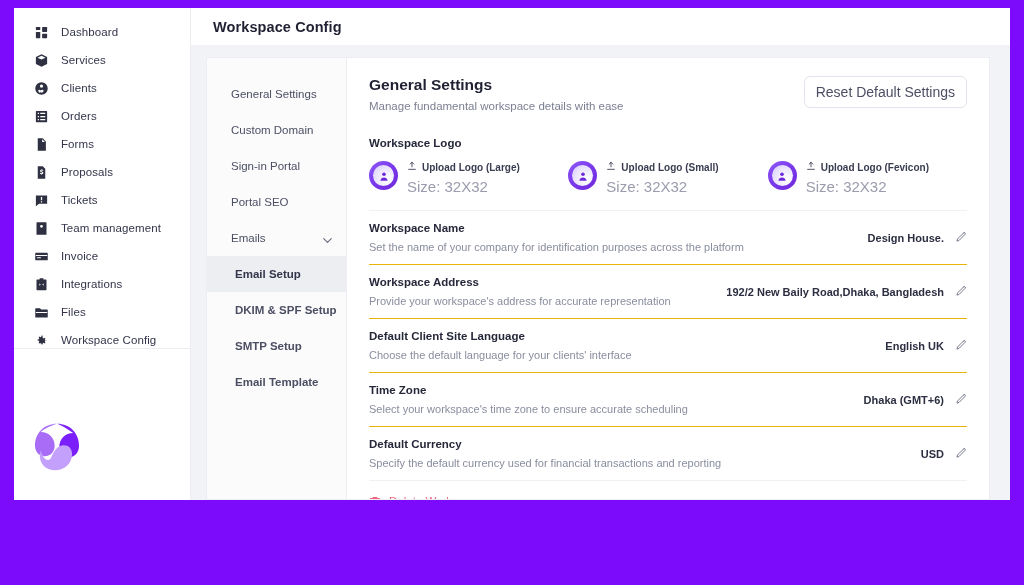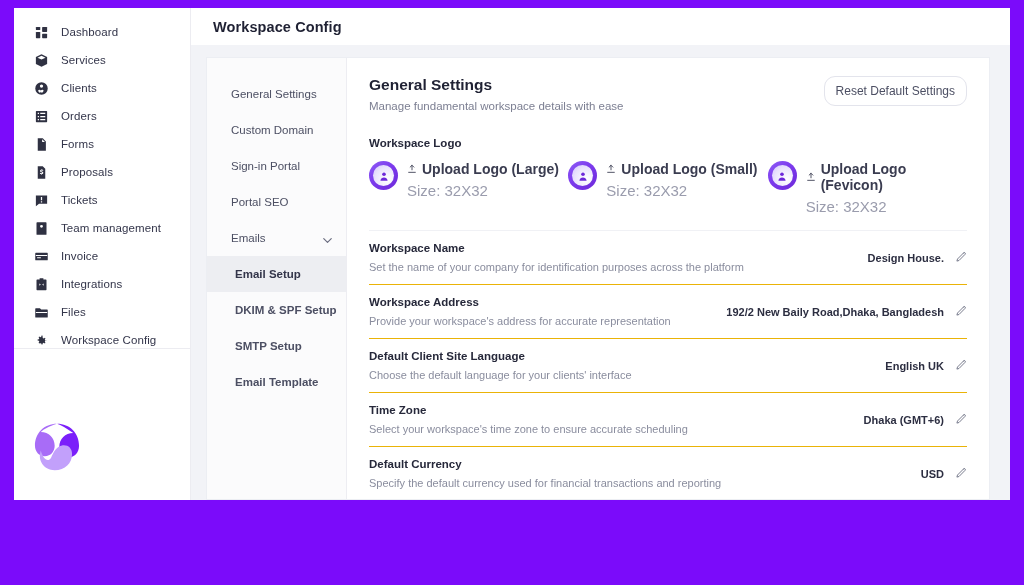--- a/index.html
+++ b/index.html
@@ -189,22 +189,22 @@
 
   .panel-sub {
     font-size: 11.5px;
     color: #7c7f92;
     margin-top: 6px;
   }
 
   .reset-btn {
     border: 1px solid #e3e4ec;
     background: #ffffff;
-    border-radius: 11px;
-    font-size: 12px;
+    border-radius: 6px;
+    font-size: 14px;
     color: #4c4f63;
     padding: 7px 11px;
     cursor: pointer;
     font-family: "Liberation Sans", sans-serif;
     white-space: nowrap;
   }
 
   .section-label {
     font-size: 11.5px;
     font-weight: bold;
@@ -246,21 +246,21 @@
     display: flex;
     align-items: center;
     justify-content: center;
     color: #6d28d9;
   }
 
   .upload-line {
     display: flex;
     align-items: center;
     gap: 5px;
-    font-size: 14px;
+    font-size: 10px;
     color: #3a3c50;
     font-weight: bold;
     cursor: pointer;
   }
 
   .upload-size {
     font-size: 15px;
     color: #9a9cad;
     margin-top: 5px;
   }

